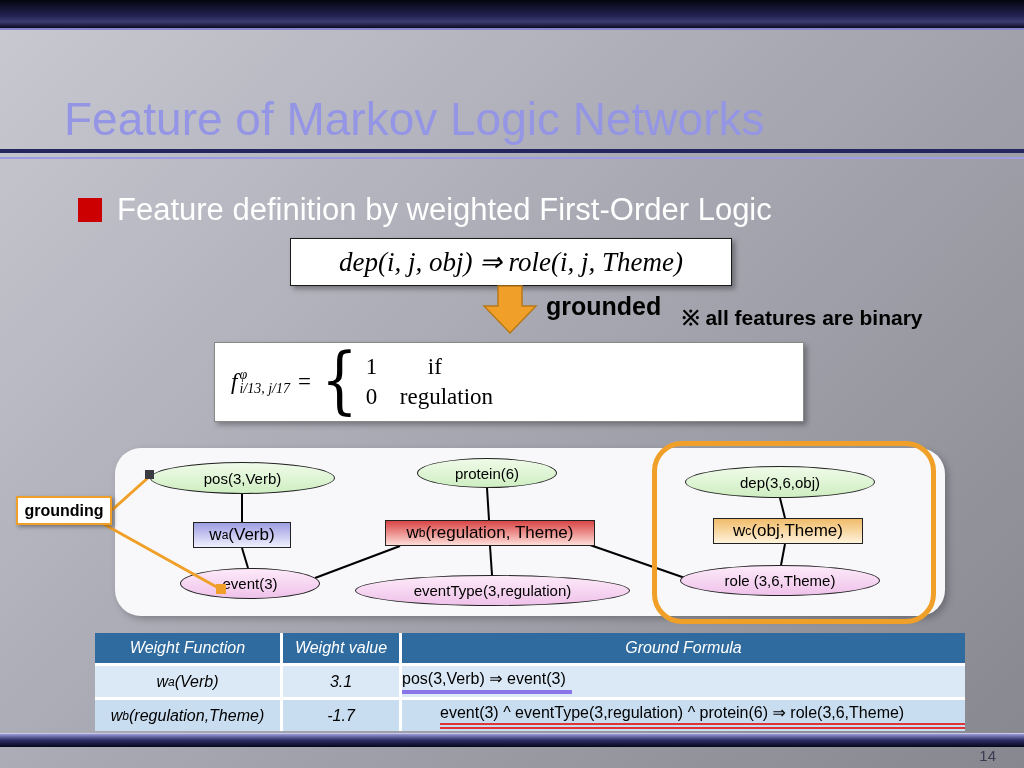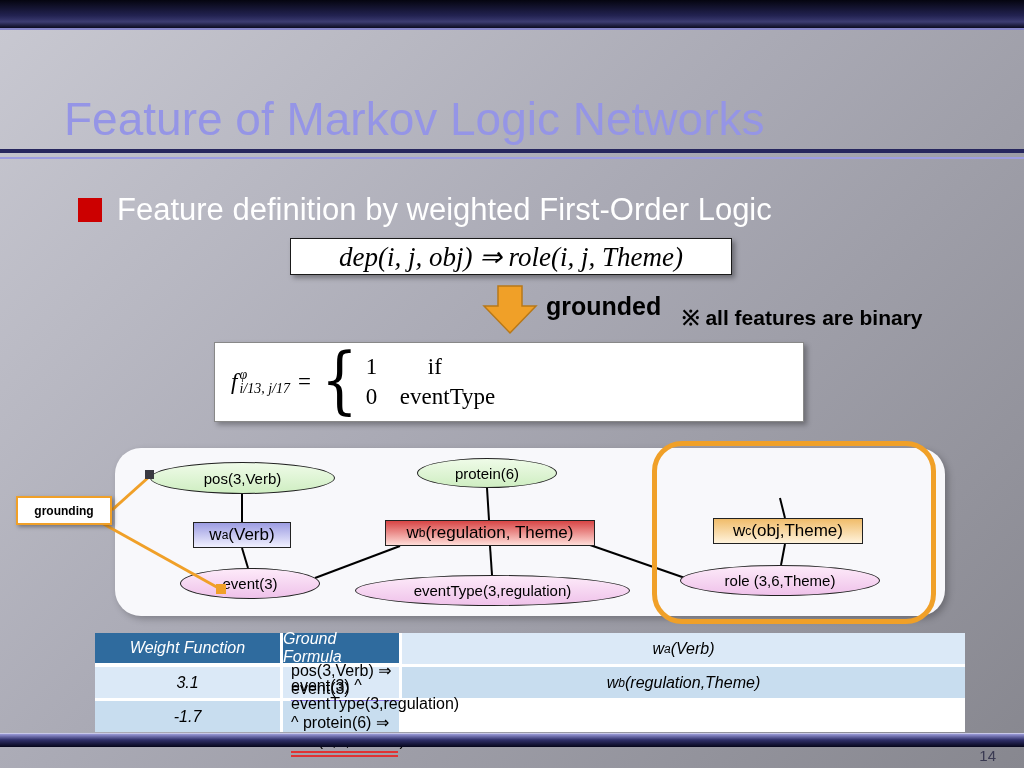--- a/index.html
+++ b/index.html
@@ -14,21 +14,21 @@
              border-bottom:2px solid #8585c8; }
 
   .title { position:absolute; left:64px; top:92px; font-size:46px; color:#9595e6; letter-spacing:0; white-space:nowrap; }
   .rule1 { position:absolute; left:0; top:149px; width:100%; height:4px; background:#26265e; }
   .rule2 { position:absolute; left:0; top:157px; width:100%; height:2px; background:#9d9de0; }
 
   .bullet-row { position:absolute; left:78px; top:192px; display:flex; align-items:center; gap:15px; }
   .bullet-sq { width:24px; height:24px; background:#cc0000; flex:0 0 auto; }
   .bullet-text { font-size:31px; color:#ffffff; white-space:nowrap; }
 
-  .fbox1 { position:absolute; left:290px; top:238px; width:442px; height:37px;
+  .fbox1 { position:absolute; left:290px; top:238px; width:442px; height:48px;
            background:#ffffff; border:1px solid #1a1a1a; box-shadow:3px 3px 5px rgba(0,0,0,.35);
            display:flex; align-items:center; justify-content:center;
            font-family:"Liberation Serif", serif; font-style:italic; font-size:27px; color:#000; }
 
   .arrow-svg { position:absolute; left:478px; top:285px; }
   .grounded-label { position:absolute; left:546px; top:292px; font-size:25px; font-weight:bold; color:#000; }
   .binary-note { position:absolute; left:682px; top:303px; font-size:21px; font-weight:bold; color:#000; white-space:nowrap; }
 
   .fbox2 { position:absolute; left:214px; top:342px; width:590px; height:80px;
            background:#ffffff; border:1px solid #888; box-shadow:3px 3px 5px rgba(0,0,0,.3);
@@ -59,32 +59,32 @@
   .wc { background:linear-gradient(180deg,#f0bc6a,#fff3dc); }
   sub { font-size:12px; }
 
   .orange-group { position:absolute; left:652px; top:441px; width:284px; height:183px;
                   border:5px solid #f0a028; border-radius:30px; }
 
   .ground-overlay { position:absolute; left:0; top:440px; }
   .grounding-box { position:absolute; left:16px; top:496px; width:96px; height:29px;
                    background:#ffffff; border:2px solid #f0a028; box-shadow:2px 2px 4px rgba(0,0,0,.35);
                    display:flex; align-items:center; justify-content:center;
-                   font-size:12px; font-weight:bold; color:#000; z-index:3; }
+                   font-size:16px; font-weight:bold; color:#000; z-index:3; }
 
   .wtable { position:absolute; left:95px; top:633px; width:870px; background:#ffffff;
             display:grid; grid-template-columns:185px 116px 1fr; gap:3px; font-size:16px; }
   .tcell { display:flex; align-items:center; justify-content:center; height:30px; }
   .trow  { height:31px; }
   .th { background:#2f6b9e; color:#ffffff; font-style:italic; }
   .td1 { background:#dbe9f7; font-style:italic; }
   .td2 { background:#c8ddef; font-style:italic; }
-  .tformula { justify-content:flex-start; padding-left:8px; font-style:normal; }
+  .tformula { justify-content:flex-start; font-style:normal; }
   .u-purple { border-bottom:4px solid #8a75e8; padding:0 6px 2px 0; }
-  .u-red { display:inline-block; width:99%; border-bottom:6px double #e03333; padding-bottom:1px; }
+  .u-red { display:inline-block; width:99%; border-bottom:6px double #e03333; padding-bottom:1px;margin-left:38px; }
 
   .bottom-bar { position:absolute; left:0; top:733px; width:100%; height:14px;
                 background:linear-gradient(180deg,#9a9ad8 0%,#30306a 45%,#05051a 100%);
                 border-top:1px solid #c8c8e8; }
   .page-num { position:absolute; right:28px; top:747px; font-size:15px; color:#3a3a52; }
 </style>
 </head>
 <body>
 
 <div class="slide">
@@ -120,39 +120,40 @@
     </span>
     <span class="feq">=</span>
     <span class="brace">{</span>
     <div class="cases">
       <div class="case-row">
         <span class="cval">1</span>
         <span class="ccond">if</span>
       </div>
       <div class="case-row">
         <span class="cval">0</span>
-        <span class="cword">eventType</span>
+        <span class="cword">regulation</span>
       </div>
     </div>
   </div>
 
   <div class="diagram">
     <svg class="edges" width="830" height="168" viewBox="0 0 830 168">
       <line x1="127" y1="46" x2="127" y2="74" stroke="#000" stroke-width="2"></line>
       <line x1="127" y1="100" x2="133" y2="120" stroke="#000" stroke-width="2"></line>
       <line x1="372" y1="40" x2="374" y2="72" stroke="#000" stroke-width="2"></line>
       <line x1="285" y1="98" x2="200" y2="130" stroke="#000" stroke-width="2"></line>
       <line x1="375" y1="98" x2="377" y2="127" stroke="#000" stroke-width="2"></line>
       <line x1="475" y1="97" x2="570" y2="130" stroke="#000" stroke-width="2"></line>
       <line x1="665" y1="50" x2="670" y2="70" stroke="#000" stroke-width="2"></line>
       <line x1="670" y1="96" x2="666" y2="117" stroke="#000" stroke-width="2"></line>
     </svg>
 
     <div class="node ellipse green" style="left:35px; top:14px; width:185px; height:32px;">pos(3,Verb)</div>
     <div class="node ellipse green" style="left:302px; top:10px; width:140px; height:30px;">protein(6)</div>
+    <div class="node ellipse green" style="left:570px; top:18px; width:190px; height:32px;">dep(3,6,obj)</div>
 
     <div class="node nrect wa" style="left:78px; top:74px; width:98px; height:26px;">
       <span>w</span>
         <sub>a</sub>
         <span>(Verb)</span>
     </div>
     <div class="node nrect wb" style="left:270px; top:72px; width:210px; height:26px;">
       <span>w</span>
         <sub>b</sub>
         <span>(regulation, Theme)</span>
@@ -173,20 +174,21 @@
   <svg class="ground-overlay" width="320" height="180" viewBox="0 0 320 180">
     <line x1="112" y1="70" x2="150" y2="36" stroke="#f0a028" stroke-width="3"></line>
     <line x1="100" y1="82" x2="222" y2="150" stroke="#f0a028" stroke-width="3"></line>
     <rect x="145" y="30" width="9" height="9" fill="#3a3a42"></rect>
     <rect x="216" y="144" width="10" height="10" fill="#f0a028"></rect>
   </svg>
   <div class="grounding-box">grounding</div>
 
   <div class="wtable">
     <div class="tcell th">Weight Function</div>
+    <div class="tcell th">Weight value</div>
     <div class="tcell th">Ground Formula</div>
 
     <div class="tcell trow td1">
       <span>w</span>
         <sub>a</sub>
         <span>(Verb)</span>
     </div>
     <div class="tcell trow td1">3.1</div>
     <div class="tcell trow td1 tformula">
       <span class="u-purple">pos(3,Verb) ⇒ event(3)</span>

